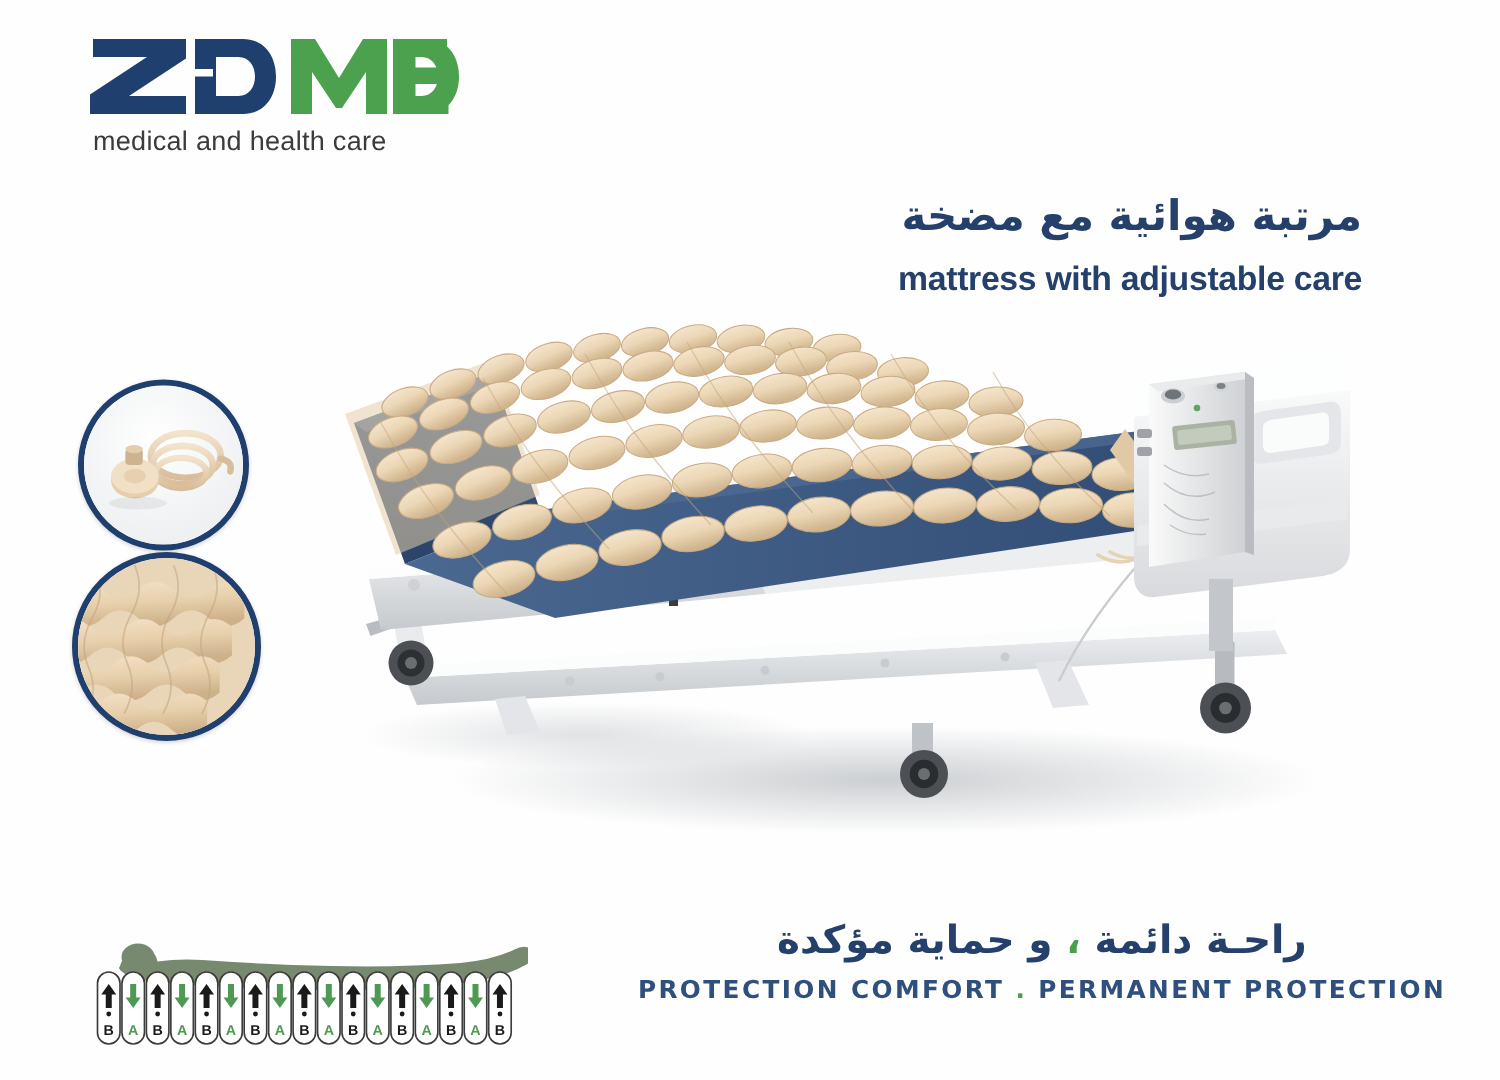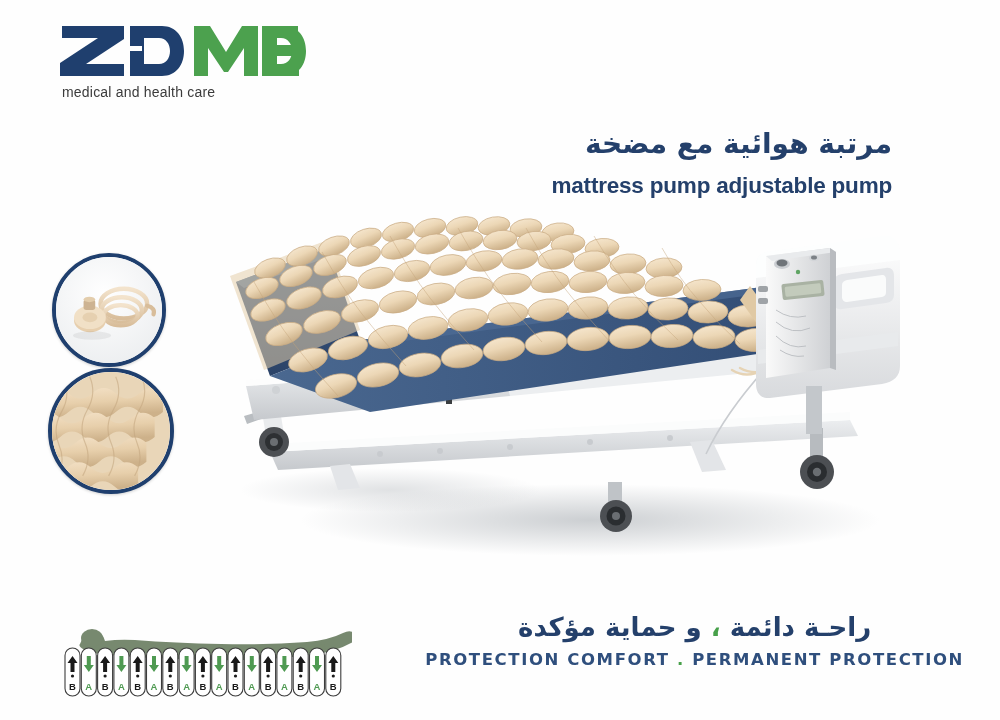--- a/index.html
+++ b/index.html
@@ -8,25 +8,25 @@
     font-family:"Liberation Sans", sans-serif;
     overflow:hidden;position:relative;
   }
   .stage{position:absolute;inset:0;background:#fefefe;}
 
   
   .logo{position:absolute;left:58px;top:22px;width:260px;height:92px;}
   .logo-mark{height:56px;display:block;}
   .logo-sub{
     position:absolute;left:4px;top:62px;width:252px;
-    font-size:14px;color:#3b3b3b;letter-spacing:.2px;white-space:nowrap;
+    font-size:18px;color:#3b3b3b;letter-spacing:.2px;white-space:nowrap;
   }
 
   
-  .title-block{position:absolute;right:108px;top:126px;text-align:right;}
+  .title-block{position:absolute;right:92px;top:126px;text-align:right;}
   .title-ar{
     font-size:28px;font-weight:700;color:#24406b;
     direction:rtl;white-space:nowrap;line-height:1.25;
     font-family:"DejaVu Sans","Liberation Sans",sans-serif;
   }
   .title-en{
     font-size:22.5px;font-weight:700;color:#24406b;
     white-space:nowrap;margin-top:12px;letter-spacing:-.2px;
   }
 
@@ -83,21 +83,21 @@
       <path d="M205 4 H240 V16 H219 V23 H238 V34 H219 V42 H241 V54 H205 Z" fill="#4ca14e"></path>
 
       <path d="M206 4 H228 C242 4 250 15 250 29 C250 43 242 54 228 54 H206 Z
                M220 16 V42 H225 C232 42 236 36 236 29 C236 22 232 16 225 16 Z" fill="#4ca14e" fill-rule="evenodd" transform="translate(-2,0)"></path>
     </svg>
     <div class="logo-sub">medical and health care</div>
   </div>
 
   <div class="title-block">
     <div class="title-ar">مرتبة هوائية مع مضخة</div>
-    <div class="title-en">mattress pump adjustable pump</div>
+    <div class="title-en">mattress with adjustable care</div>
   </div>
 
   <div class="inset" id="inset-hose">
     <svg viewBox="0 0 100 100">
       <defs>
         <linearGradient id="gHose" x1="0" y1="0" x2="0" y2="1">
           <stop offset="0" stop-color="#f3e3cc"></stop>
             <stop offset="1" stop-color="#d8bd9a"></stop>
         </linearGradient>
         <radialGradient id="gBg" cx="45%" cy="35%" r="70%">

